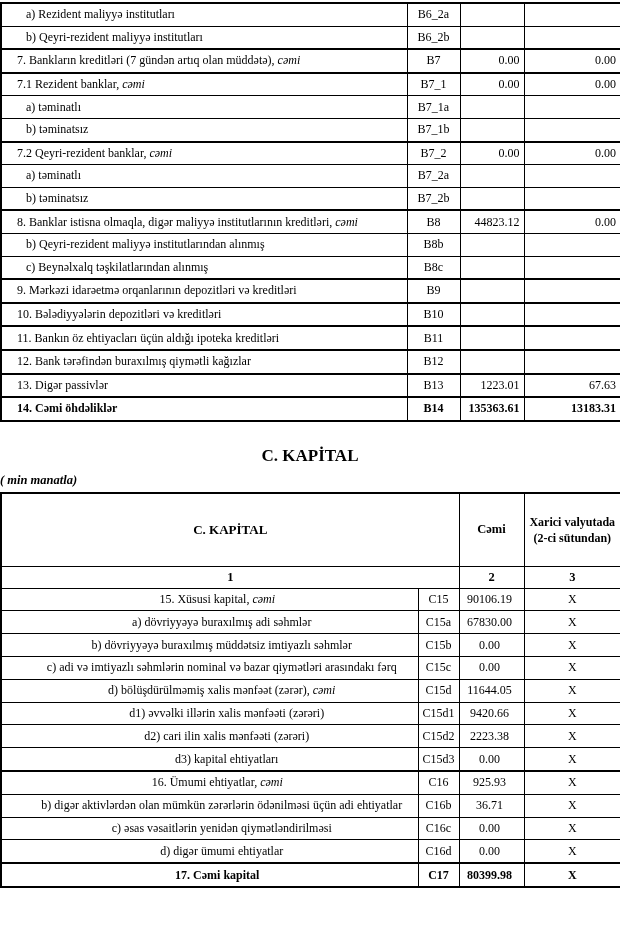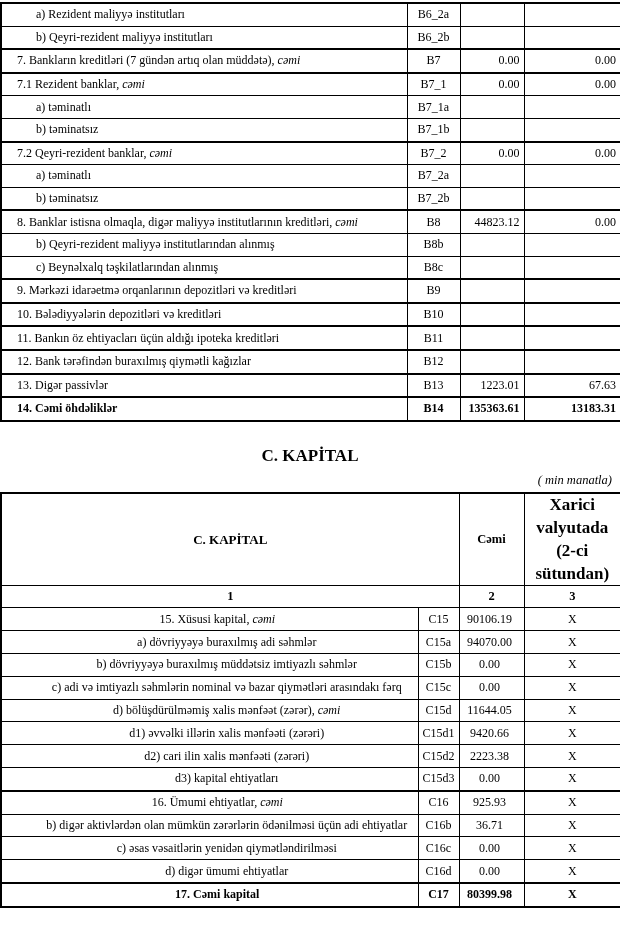--- a/index.html
+++ b/index.html
@@ -26,52 +26,52 @@
   }
   #tableB { border: 2px solid #000; margin-top: 2px; }
   #tableC { border: 2px solid #000; margin-top: 4px; }
   #tableC tbody td { height: 21.8px; text-align: center; }
 
   tr.thick td { border-top-width: 2px; }
   tr.bold td { font-weight: bold; }
 
   td.label { text-align: left; }
   .ind0 { padding-left: 15px; }
-  .ind1 { padding-left: 34px; }
+  .ind1 { padding-left: 24px; }
   .ind2 { padding-left: 34px; }
   td.code { text-align: center; }
   td.val { text-align: right; padding-right: 4px; }
   td.val.center { text-align: center; padding-right: 0; }
   .it { font-style: italic; }
 
   tr.wrap td { height: 37px; }
   tr.wrap td.label { white-space: normal; line-height: 1.35; }
 
   #tableC thead td { font-weight: bold; text-align: center; white-space: normal; }
   tr.hdr-main td { height: 72px; }
   tr.hdr-main td.hlabel { font-size: 13px; }
   tr.hdr-main td.htotal { font-size: 12.5px; }
-  tr.hdr-main td.hfx { font-size: 17px; line-height: 1.35; padding: 0 2px; }
+  tr.hdr-main td.hfx { font-size: 12px; line-height: 1.35; padding: 0 2px; }
   tr.hdr-num td { height: 21px; font-size: 12.5px; }
 
   .title {
     margin-top: 24px;
     text-align: center;
     font-weight: bold;
     font-size: 17px;
     line-height: 20px;
   }
   .note {
     margin-top: 7px;
     margin-bottom: 2px;
-    text-align: right;
     font-style: italic;
     font-size: 12.5px;
     line-height: 15px;
     padding-right: 8px;
+    font-weight: bold;
   }
 </style>
 </head>
 <body>
 
 <div class="page">
 
   <table id="tableB">
     <colgroup>
       <col style="width:406px">
@@ -216,21 +216,21 @@
     <tbody id="tableC-body">
         <tr>
     <td class="label ind0"><span class="lt">15. Xüsusi kapital, </span><span class="it">cəmi</span></td>
     <td class="code">C15</td>
     <td class="val total">90106.19</td>
     <td class="val fx center">X</td>
   </tr>
         <tr>
     <td class="label ind1"><span class="lt">a) dövriyyəyə buraxılmış adi səhmlər</span><span class="it"></span></td>
     <td class="code">C15a</td>
-    <td class="val total">94070.00</td>
+    <td class="val total">67830.00</td>
     <td class="val fx center">X</td>
   </tr>
         <tr>
     <td class="label ind1"><span class="lt">b) dövriyyəyə buraxılmış müddətsiz imtiyazlı səhmlər</span><span class="it"></span></td>
     <td class="code">C15b</td>
     <td class="val total">0.00</td>
     <td class="val fx center">X</td>
   </tr>
         <tr>
     <td class="label ind1"><span class="lt">c) adi və imtiyazlı səhmlərin nominal və bazar qiymətləri arasındakı fərq</span><span class="it"></span></td>

